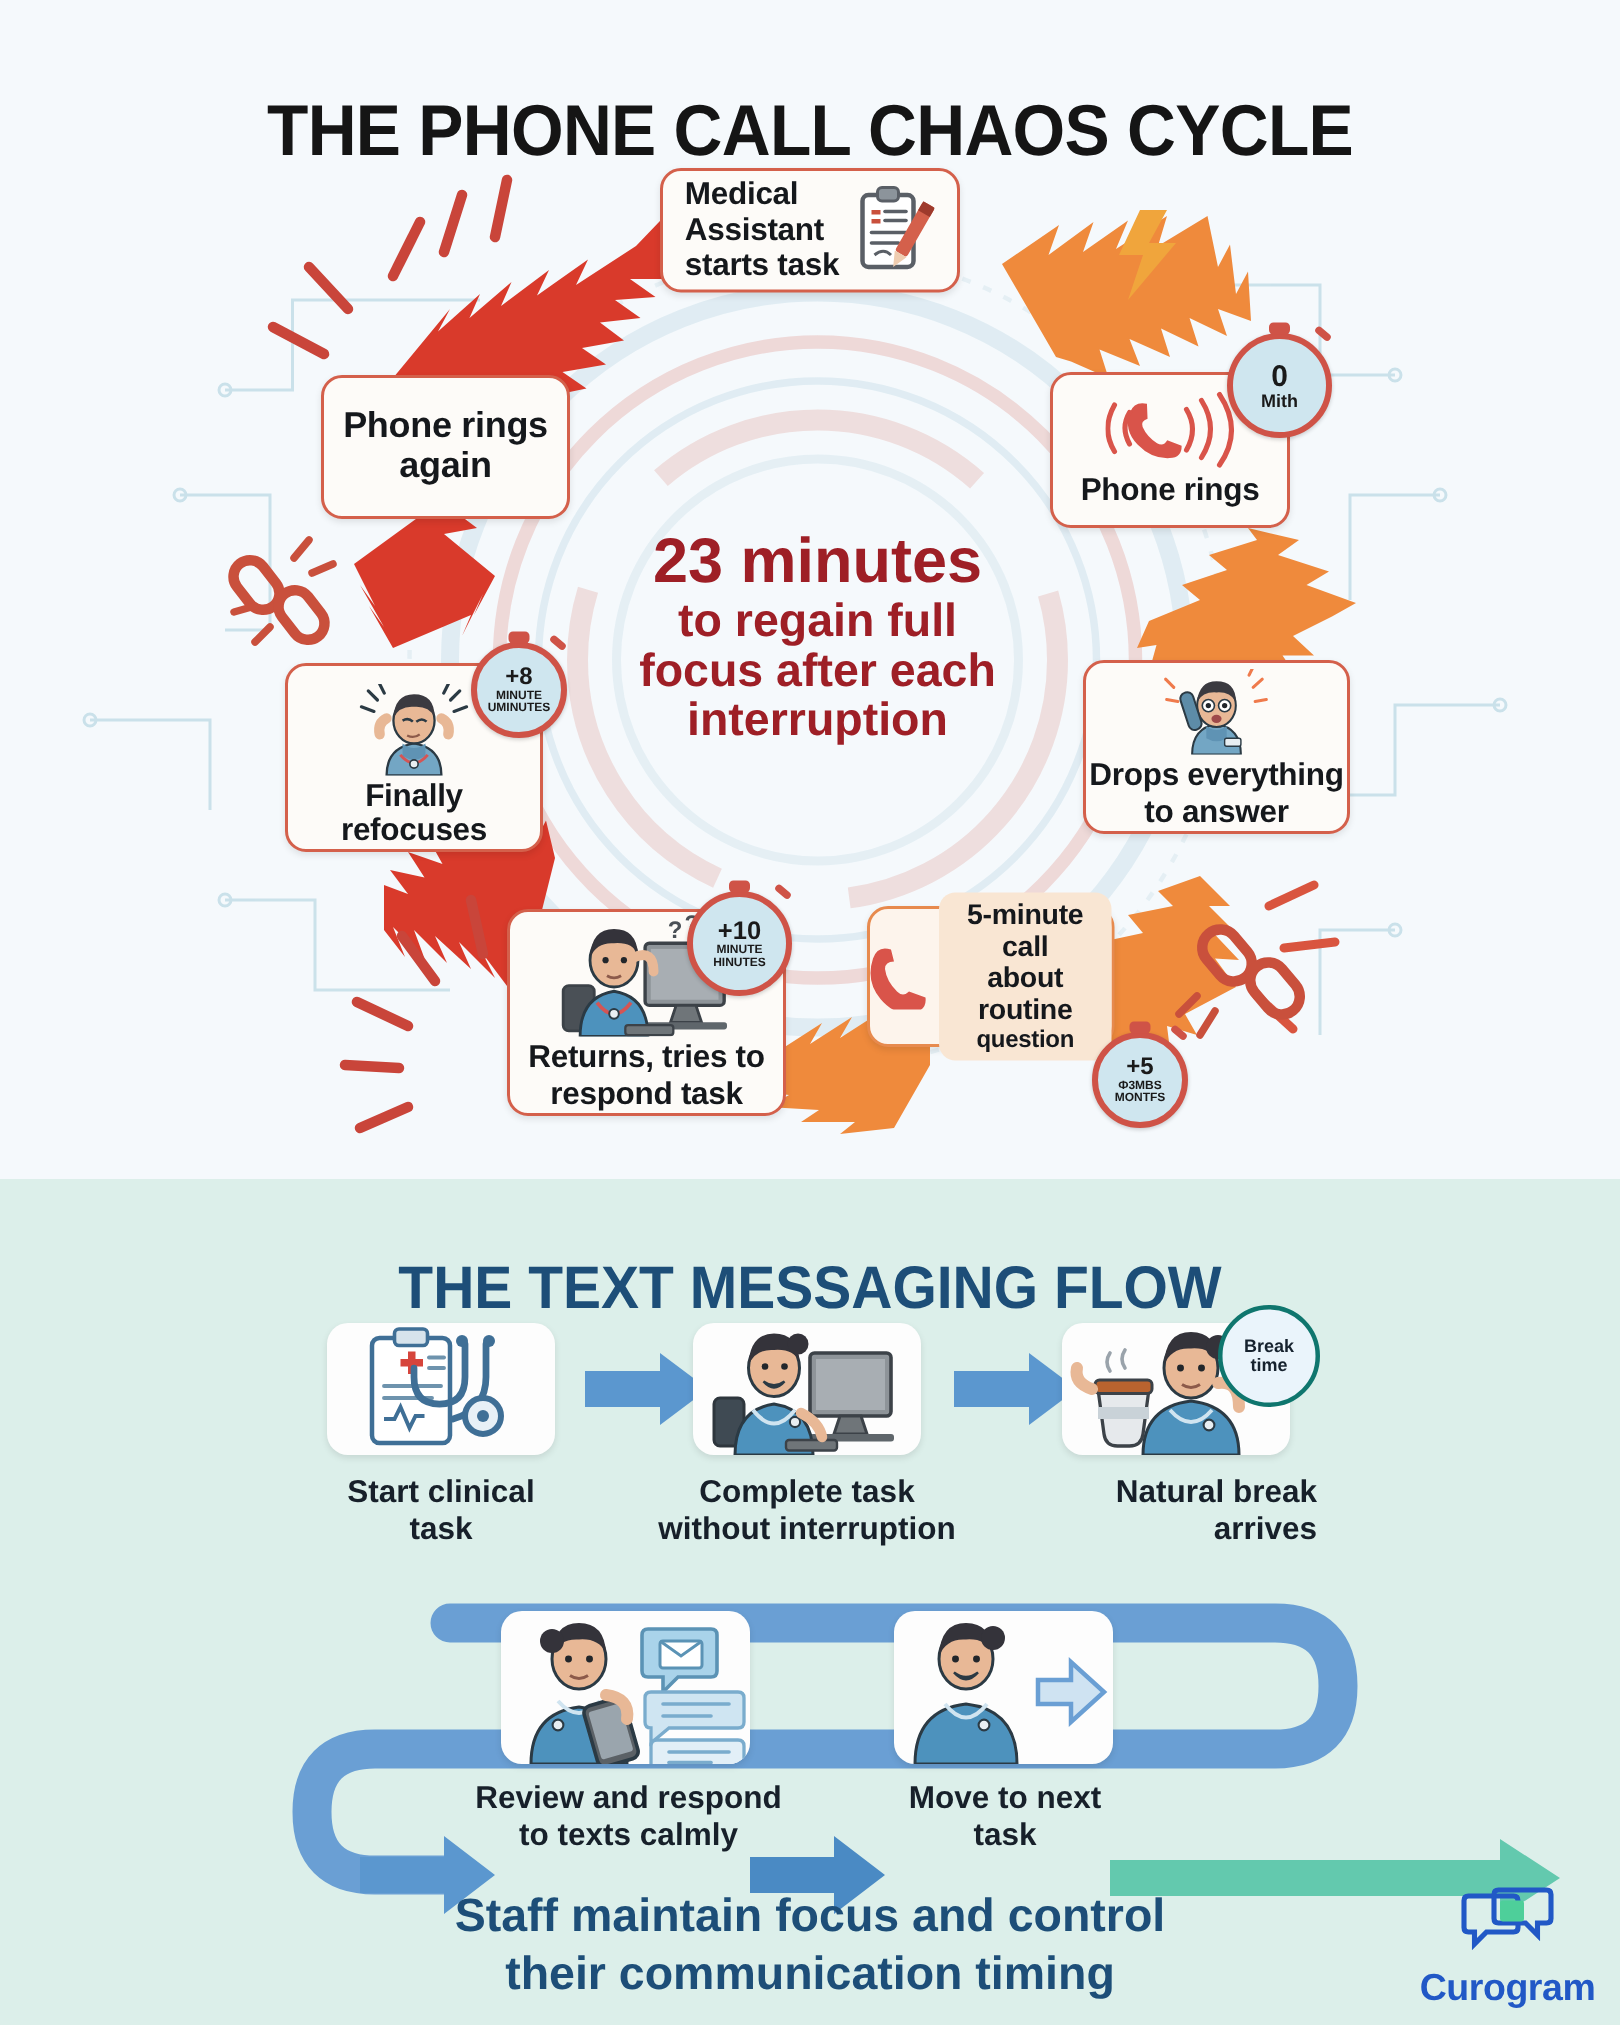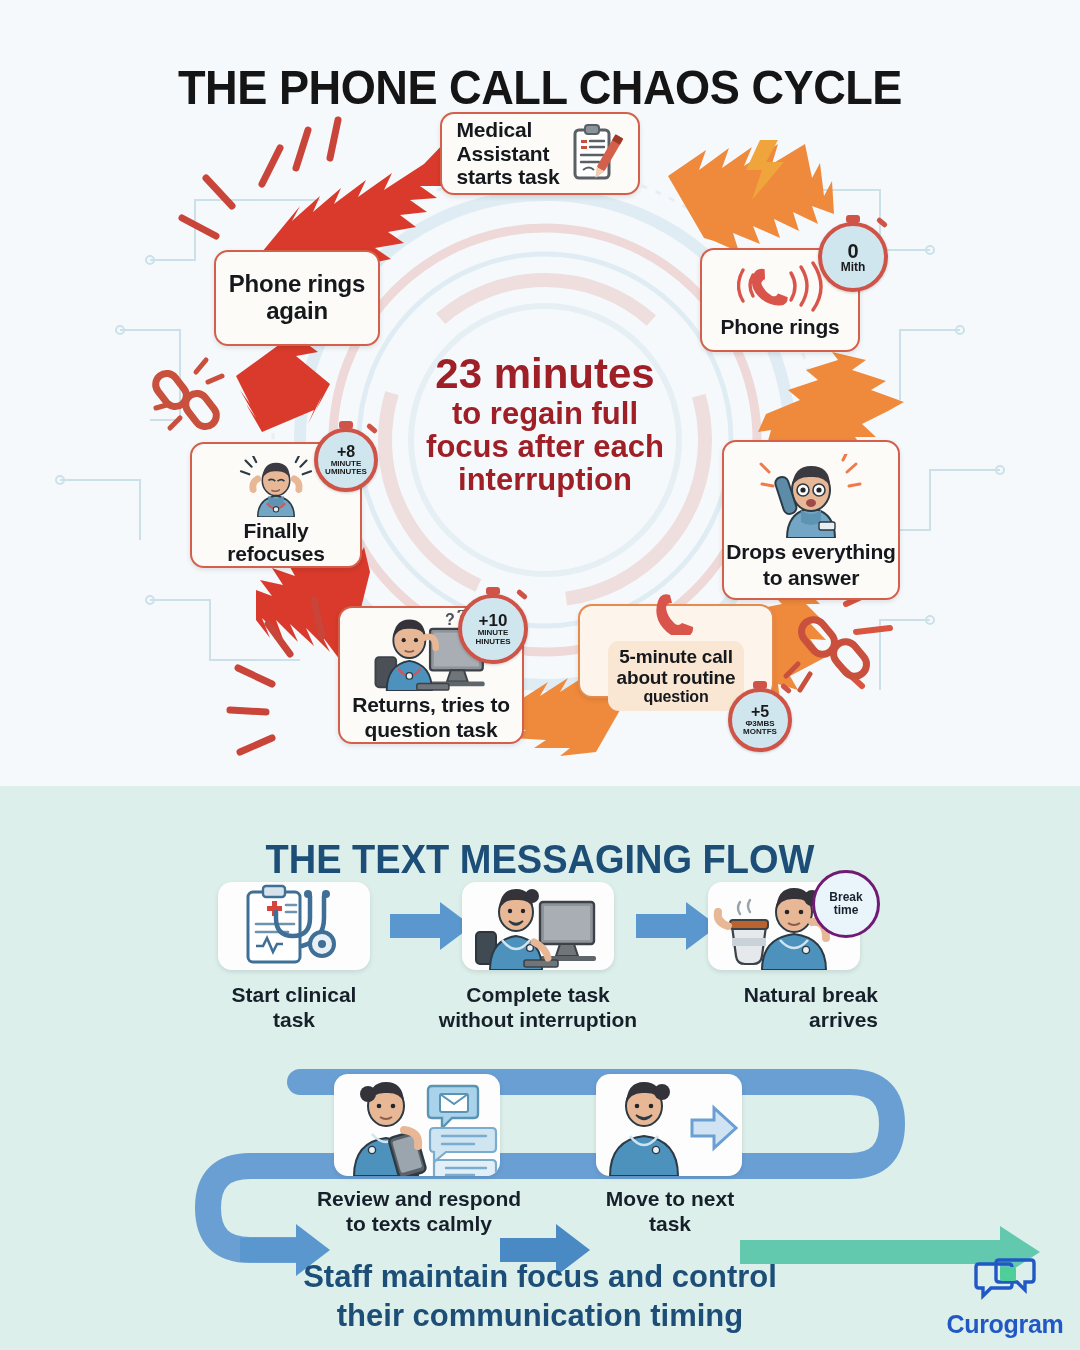--- a/index.html
+++ b/index.html
@@ -72,21 +72,21 @@
     color:#17202a;line-height:1.2;
   }
   #tagline{
     position:absolute;left:0;top:472px;width:1080px;text-align:center;
     color:#1d4e78;font-weight:bold;font-size:31px;line-height:1.25;
   }
   #logo{position:absolute;left:930px;top:1258px;width:150px;text-align:center;z-index:9;}
   #logo .wordmark{font-size:25px;font-weight:bold;color:#2158c6;letter-spacing:-0.3px;margin-top:2px;}
   .break-badge{
     position:absolute;width:62px;height:62px;border-radius:50%;
-    background:#eaf4fb;border:3px solid #701a75;display:flex;flex-direction:column;
+    background:#eaf4fb;border:3px solid #0f766e;display:flex;flex-direction:column;
     align-items:center;justify-content:center;color:#16222e;font-size:12px;
     font-weight:bold;line-height:1.1;text-align:center;z-index:7;
   }
 </style>
 </head>
 <body>
 
 <div class="stage">
 
   <div id="top-section">
@@ -264,21 +264,21 @@
         </g>
       </svg>
       <div class="lbl">Phone rings</div>
     </div>
 
     <div class="badge" style="left:818px;top:222px;width:62px;height:62px;">
       <span class="b1" style="font-size:20px;">0</span>
       <span class="b2" style="font-size:12px;">Mith</span>
     </div>
 
-    <div class="node" style="left:722px;top:440px;width:178px;height:160px;gap:2px;padding-top:4px;">
+    <div class="node" style="left:722px;top:440px;width:178px;height:116px;gap:2px;padding-top:4px;">
       <svg width="108" height="84" viewBox="0 0 108 84">
         <path d="M30 84 q0 -26 24 -30 q24 4 24 30 Z" fill="#73a6c4" stroke="#2b3a44" stroke-width="2"></path>
         <path d="M44 56 q10 8 20 0 l0 12 q-10 6 -20 0 Z" fill="#5f93b4"></path>
         <ellipse cx="54" cy="36" rx="19" ry="21" fill="#e8b896" stroke="#2b3a44" stroke-width="2"></ellipse>
         <path d="M35 32 q2 -20 19 -20 q19 0 19 20 q-6 -10 -19 -9 q-13 -1 -19 9 Z" fill="#3b3a40"></path>
         <g fill="#fff" stroke="#2b3a44" stroke-width="1.6">
           <circle cx="46" cy="36" r="6"></circle>
             <circle cx="62" cy="36" r="6"></circle>
         </g>
         <circle cx="46" cy="36" r="2.6" fill="#22262b"></circle>
@@ -293,21 +293,21 @@
             <line x1="16" y1="32" x2="5" y2="30"></line>
           <line x1="90" y1="18" x2="99" y2="10"></line>
             <line x1="92" y1="32" x2="103" y2="30"></line>
           <line x1="86" y1="6" x2="90" y2="-2"></line>
         </g>
       </svg>
       <div class="lbl">Drops everything</div>
       <div class="lbl">to answer</div>
     </div>
 
-    <div class="node orange" style="left:578px;top:604px;width:196px;height:94px;background:#fdf4ec;flex-direction:column;gap:6px;">
+    <div class="node orange" style="left:578px;top:604px;width:165px;height:94px;background:#fdf4ec;flex-direction:row;gap:6px;">
       <svg width="40" height="44" viewBox="0 0 40 44" style="flex:none;">
         <path d="M14 4 q-9 -3 -12 6 q-5 15 5 27 q10 12 23 9 q8 -2 7 -10 l-11 -4 q-4 4 -8 0 q-7 -7 -8 -15 q0 -5 6 -5 Z" fill="#d9544a"></path>
       </svg>
       <div style="background:#f9e6d3;border-radius:11px;padding:5px 9px;">
         <div class="lbl" style="font-size:19px;">5-minute call</div>
         <div class="lbl" style="font-size:19px;">about routine</div>
         <div class="lbl" style="font-size:16px;">question</div>
       </div>
     </div>
 
@@ -333,21 +333,21 @@
         <path d="M38 62 q12 16 24 0" stroke="#d45555" stroke-width="2.6" fill="none"></path>
         <circle cx="50" cy="70" r="3.4" fill="#e8eef2" stroke="#2b3a44" stroke-width="1.4"></circle>
         <path d="M64 30 q14 -6 14 10" stroke="#e8b896" stroke-width="7" fill="none" stroke-linecap="round"></path>
         <rect x="58" y="78" width="34" height="7" rx="2" fill="#6f7579" stroke="#3c4248" stroke-width="1.6"></rect>
         <g fill="#4a5056" font-size="17" font-weight="bold" font-family="sans-serif">
           <text x="88" y="16">?</text>
             <text x="100" y="12">?</text>
         </g>
       </svg>
       <div class="lbl">Returns, tries to</div>
-      <div class="lbl">question task</div>
+      <div class="lbl">respond task</div>
     </div>
 
     <div class="badge" style="left:458px;top:594px;width:62px;height:62px;">
       <span class="b1" style="font-size:17px;">+10</span>
       <span class="b2" style="font-size:8px;">MINUTE</span>
       <span class="b2" style="font-size:8px;">HINUTES</span>
     </div>
 
     <div class="node" style="left:190px;top:442px;width:172px;height:126px;gap:2px;padding-top:12px;">
       <svg width="104" height="80" viewBox="0 0 104 80">

